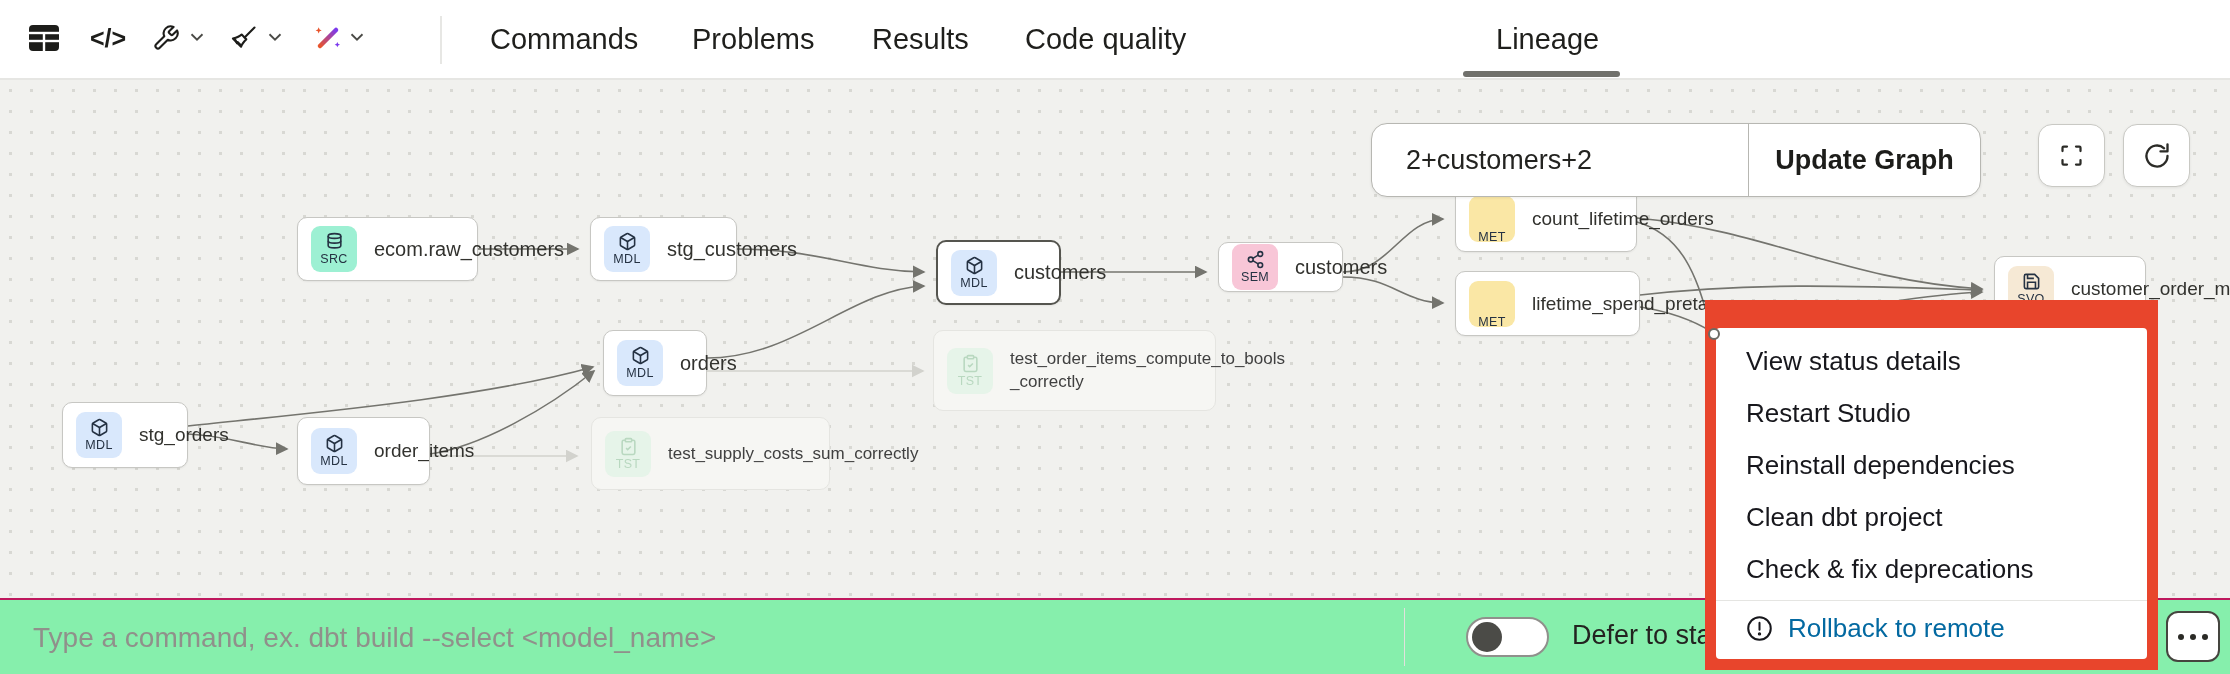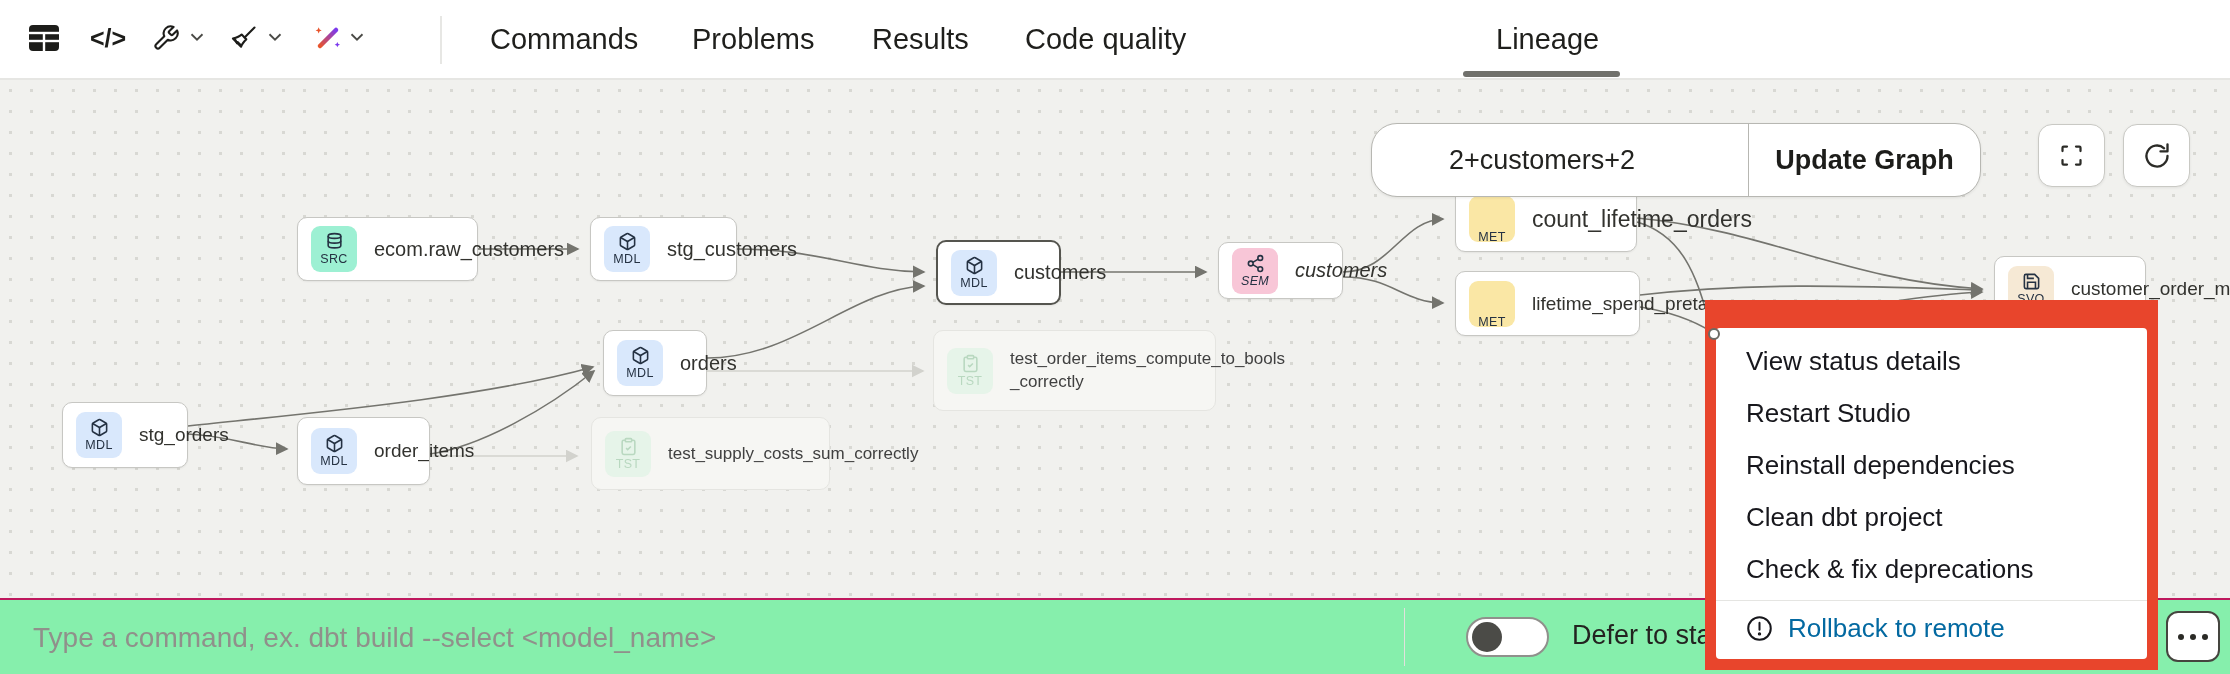--- a/index.html
+++ b/index.html
@@ -39,22 +39,22 @@
   .badge-sem { background:#f8c6d7; }
   .badge-met { background:#fae7a5;gap:35px; }
   .badge-svq { background:#f6e9d5; }
   .node.faded { border-color:#e5e5e1; box-shadow:none; background:#f6f6f3; }
   .node.faded .node-label { color:#404040; font-size:17px; }
   .node.faded .badge { background:#e6f4e9; color:#b9d8c0; }
   .two-line .node-label { line-height:1.35; }
 
   
   .update-bar { position:absolute; left:1371px; top:43px; width:610px; height:74px;
-    background:#fff; border:1.5px solid #b7b7b2; border-radius:26px; display:flex;
-    z-index:20; box-shadow:0 1px 3px rgba(0,0,0,.08); overflow:hidden;padding-left:43px; }
+    background:#fff; border:1.5px solid #b7b7b2; border-radius:16px; display:flex;
+    z-index:20; box-shadow:0 1px 3px rgba(0,0,0,.08); overflow:hidden; }
   .selector-seg { flex:1; display:flex; align-items:center; padding-left:34px;
     font-size:27px; color:#232320; }
   .update-seg { width:232px; border-left:1.5px solid #b7b7b2; display:flex;
     align-items:center; justify-content:center; font-size:27px; font-weight:600;
     color:#1d1d1a; cursor:pointer; }
   .icon-btn { position:absolute; width:67px; height:63px; top:44px; background:#fff;
     border:1.5px solid #c9c9c4; border-radius:14px; display:flex; align-items:center;
     justify-content:center; color:#2b2b27; z-index:20; cursor:pointer;
     box-shadow:0 1px 3px rgba(0,0,0,.07); }
 
@@ -217,42 +217,42 @@
       <svg class="ic" width="19" height="19" viewBox="0 0 24 24" fill="none" stroke="currentColor" stroke-width="2">
           <path d="M21 16V8a2 2 0 0 0-1-1.73l-7-4a2 2 0 0 0-2 0l-7 4A2 2 0 0 0 3 8v8a2 2 0 0 0 1 1.73l7 4a2 2 0 0 0 2 0l7-4A2 2 0 0 0 21 16z"></path>
           <path d="M3.3 7 12 12l8.7-5"></path>
           <path d="M12 22V12"></path>
         </svg>
       <span class="badge-label">MDL</span>
     </span>
     <span class="node-label">customers</span>
   </div>
 
-  <div class="node" style="left:1218px;top:162px;width:125px;height:57px;font-style:italic;">
+  <div class="node" style="left:1218px;top:162px;width:125px;height:50px;">
     <span class="badge badge-sem">
       <svg class="ic" width="19" height="19" viewBox="0 0 24 24" fill="none" stroke="currentColor" stroke-width="2">
           <circle cx="18" cy="5" r="3"></circle>
           <circle cx="6" cy="12" r="3"></circle>
           <circle cx="18" cy="19" r="3"></circle>
           <path d="m8.6 10.5 6.8-4M8.6 13.5l6.8 4"></path>
         </svg>
       <span class="badge-label">SEM</span>
     </span>
     <span class="node-label">customers</span>
   </div>
 
   <div class="node" style="left:1455px;top:106px;width:182px;height:66px;">
     <span class="badge badge-met">
       <svg class="ic" width="19" height="19" viewBox="0 0 24 24" fill="none" stroke="currentColor" stroke-width="2">
           <path d="M4 4v16h16"></path>
           <path d="M8 18v-6M13 18V6M18 18v-8"></path>
         </svg>
       <span class="badge-label">MET</span>
     </span>
-    <span class="node-label" style="font-size:23px;">count_lifetime_orders</span>
+    <span class="node-label" style="font-size:19px;">count_lifetime_orders</span>
   </div>
 
   <div class="node" style="left:1455px;top:191px;width:185px;height:65px;">
     <span class="badge badge-met">
       <svg class="ic" width="19" height="19" viewBox="0 0 24 24" fill="none" stroke="currentColor" stroke-width="2">
           <path d="M4 4v16h16"></path>
           <path d="M8 18v-6M13 18V6M18 18v-8"></path>
         </svg>
       <span class="badge-label">MET</span>
     </span>

